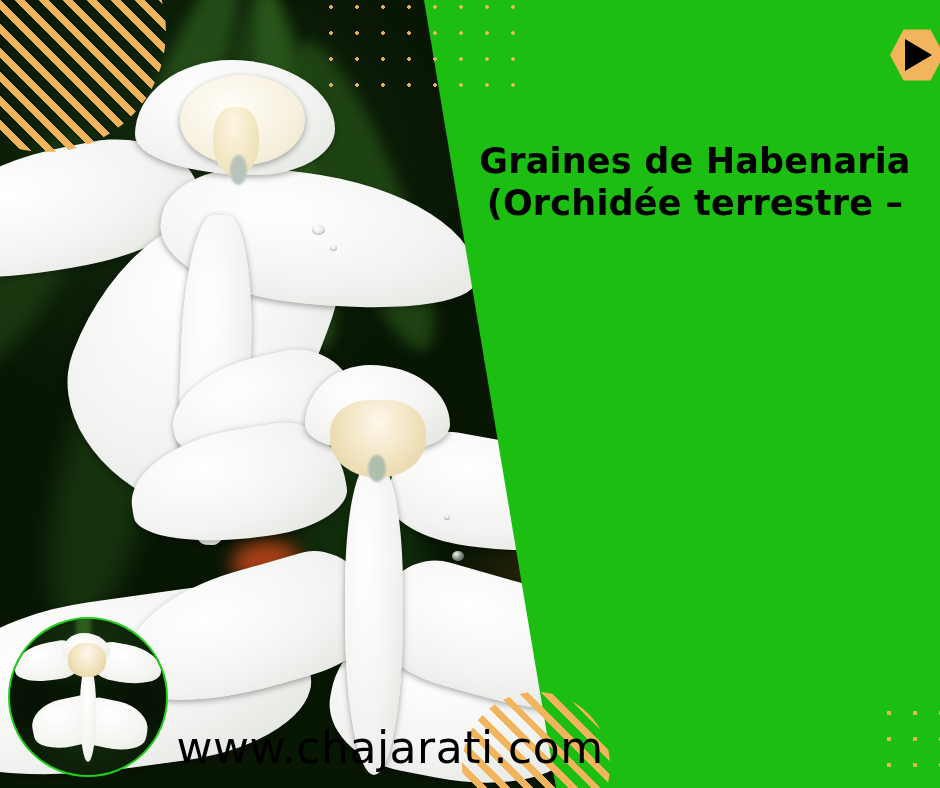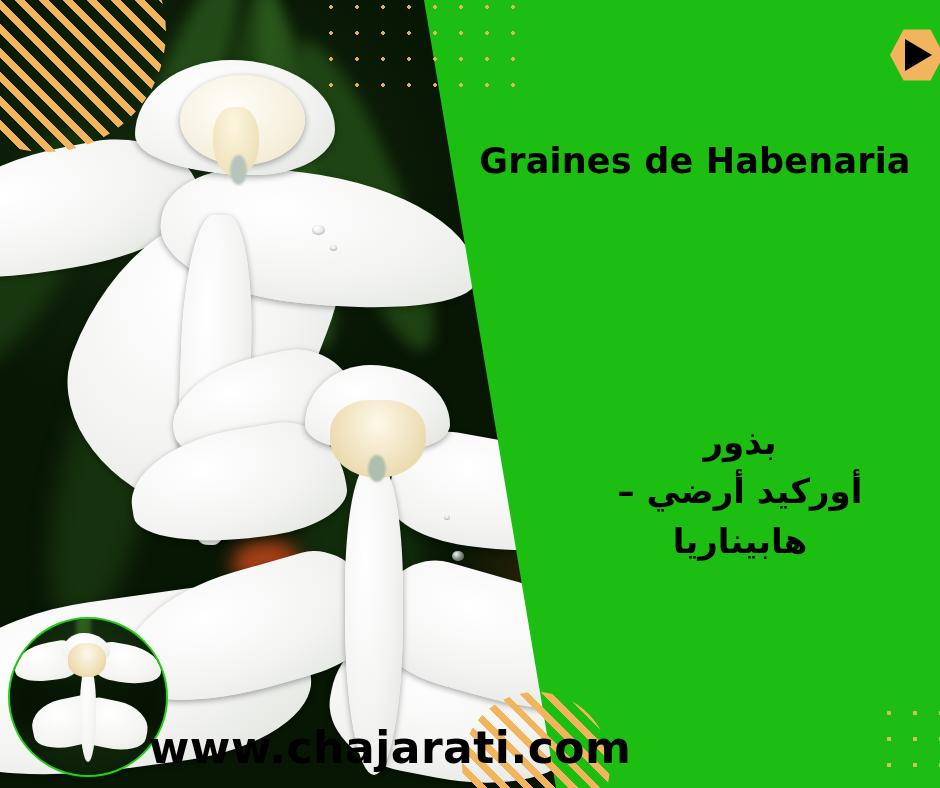--- a/index.html
+++ b/index.html
@@ -150,21 +150,21 @@
   .title-block .ln{display:block;}
   .arabic-block{
     position:absolute;left:540px;top:418px;width:400px;
     text-align:center;color:#000;direction:rtl;
     font-weight:bold;font-size:34px;line-height:1.45;
   }
   .arabic-block .ln{display:block;}
   .url{
     position:absolute;left:0;top:722px;width:752px;
     text-align:center;color:#000;
-    font-weight:bold;font-size:44px;letter-spacing:.5px;
+    font-weight:normal;font-size:44px;letter-spacing:.5px;
     padding-left:28px;box-sizing:border-box;
   }
 </style>
 </head>
 <body>
 
 <div id="poster">
 
   <div class="photo-layer">
     <div class="blade b1"></div>
@@ -230,23 +230,19 @@
     <div class="tp t-lat-r" style="position:absolute;"></div>
     <div class="tp t-fr-l" style="position:absolute;"></div>
     <div class="tp t-fr-r" style="position:absolute;"></div>
     <div class="tp t-lip" style="position:absolute;"></div>
     <div class="tp t-hood" style="position:absolute;"></div>
     <div class="t-col" style="position:absolute;"></div>
   </div>
 
   <div class="title-block">
     <span class="ln">Graines de  Habenaria</span>
-  </div>
-
-  <div class="arabic-block">
-    <span class="ln">بذور</span>
-    <span class="ln">أوركيد أرضي –</span>
-    <span class="ln">هابيناريا</span>
-  </div>
+    <span class="ln">(Orchidée terrestre –</span>
+  </div>
+
 
   <div class="url">www.chajarati.com</div>
 
 </div>
 
 </body></html>

